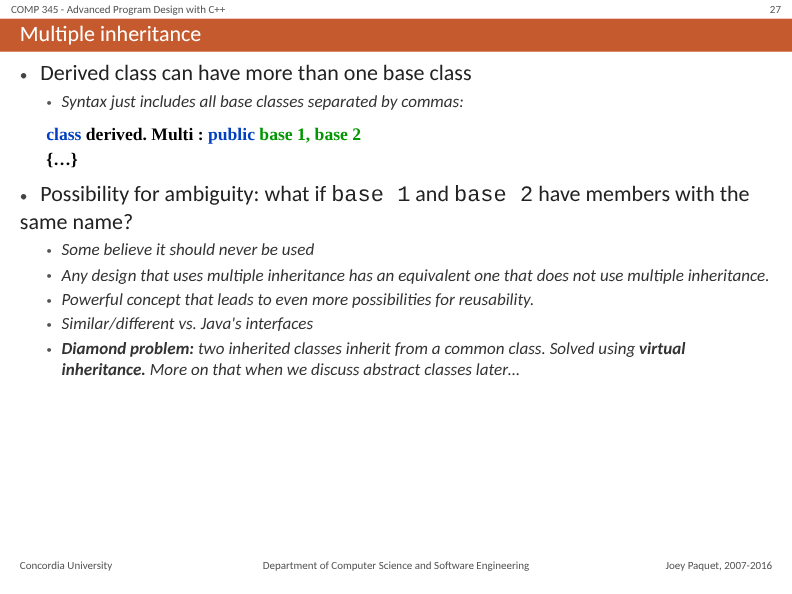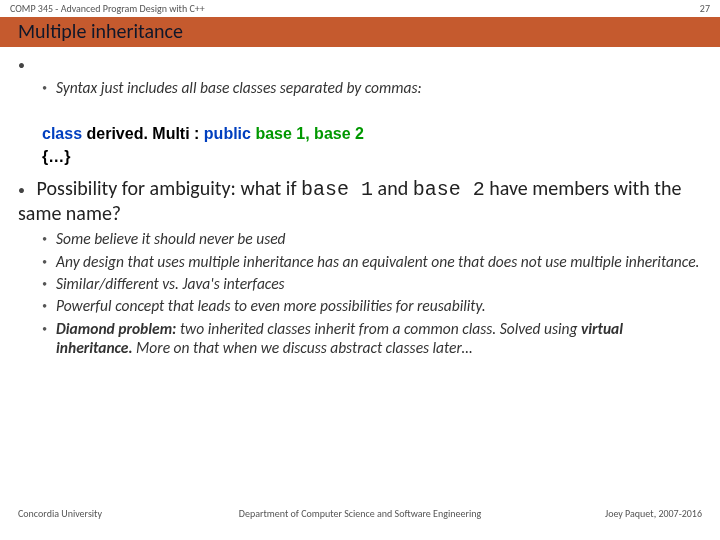--- a/index.html
+++ b/index.html
@@ -19,21 +19,21 @@
       display: flex;
       justify-content: space-between;
       align-items: flex-start;
       padding: 2px 10px;
       font-size: 10px;
       color: #555;
       background: #fff;
     }
     .header-bar {
       background: #c55a2e;
-      color: #0f172a;
+      color: #ffffff;
       padding: 2px 18px 4px 18px;
       font-size: 20px;
       font-weight: 400;
     }
     .content {
       padding: 8px 18px 0 18px;
     }
     ul.level1 {
       list-style: none;
     }
@@ -71,25 +71,25 @@
     }
     ul.level2 > li::before {
       content: "•";
       position: absolute;
       left: 0;
       color: #555;
       font-size: 10px;
       top: 4px;
     }
     .code-block {
-      font-family: Liberation Sans, sans-serif;
+      font-family: Liberation Serif, serif;
       font-size: 16px;
       font-weight: bold;
       color: #000;
-      margin: 26px 0 8px 24px;
+      margin: 10px 0 8px 24px;
       line-height: 1.4;
     }
     .code-block .kw-blue { color: #003fbf; font-weight: bold; }
     .code-block .kw-green { color: #009800; font-weight: bold; }
     .footer {
       position: absolute;
       bottom: 20px;
       left: 0;
       width: 100%;
       display: flex;
@@ -113,36 +113,37 @@
   <span>27</span>
 </div>
 
 <div class="header-bar">
   <span>Multiple inheritance</span>
 </div>
 
 <div class="content">
   <ul class="level1">
     <li>
+      <span class="l1-text">Derived class can have more than one base class</span>
       <ul class="level2">
         <li>Syntax just includes all base classes separated by commas:</li>
       </ul>
       <div class="code-block">
         <span class="kw-blue">class</span>
         <span> <span>derived. Multi</span></span><span> : </span><span class="kw-blue">public</span><span class="kw-green"> base 1, base 2</span><br>
         <span>{…}</span>
       </div>
     </li>
     <li>
       <span class="l1-text"><span>Possibility for ambiguity: what if </span><span class="bold-code">base 1</span><span> and </span><span class="bold-code">base 2</span><span> have members with the same name?</span></span>
       <ul class="level2">
         <li>Some believe it should never be used</li>
         <li>Any design that uses multiple inheritance has an equivalent one that does not use multiple inheritance.</li>
+        <li>Powerful concept that leads to even more possibilities for reusability.</li>
         <li>Similar/different vs. Java's interfaces</li>
-        <li>Powerful concept that leads to even more possibilities for reusability.</li>
         <li><span class="strong">Diamond problem:</span><span> two inherited classes inherit from a common class. Solved using </span><span class="strong">virtual inheritance.</span><span> More on that when we discuss abstract classes later…</span></li>
       </ul>
     </li>
   </ul>
 </div>
 
 <div class="footer">
   <span>Concordia University</span>
   <span class="center">Department of Computer Science and Software Engineering</span>
   <span>Joey Paquet, 2007-2016</span>

